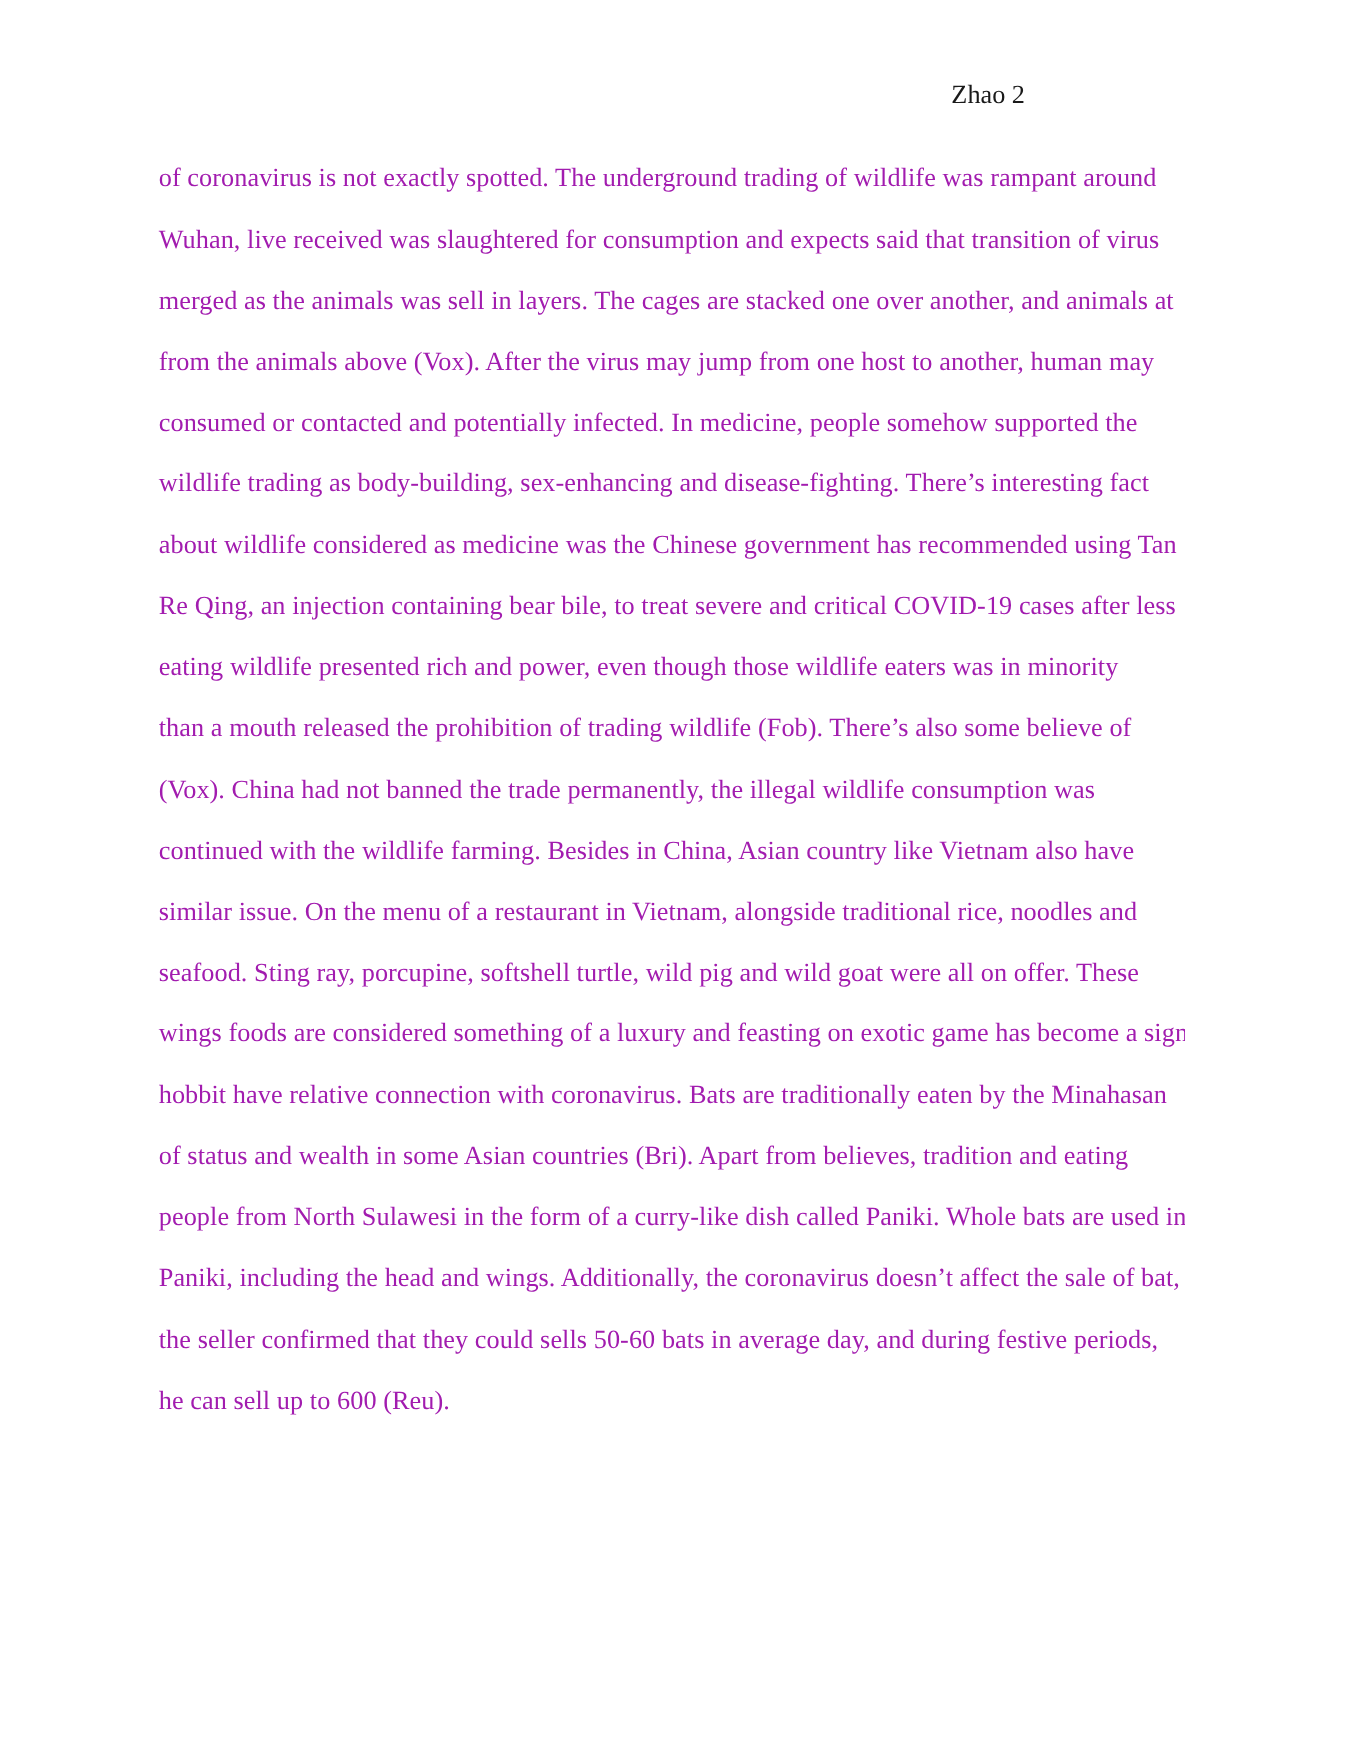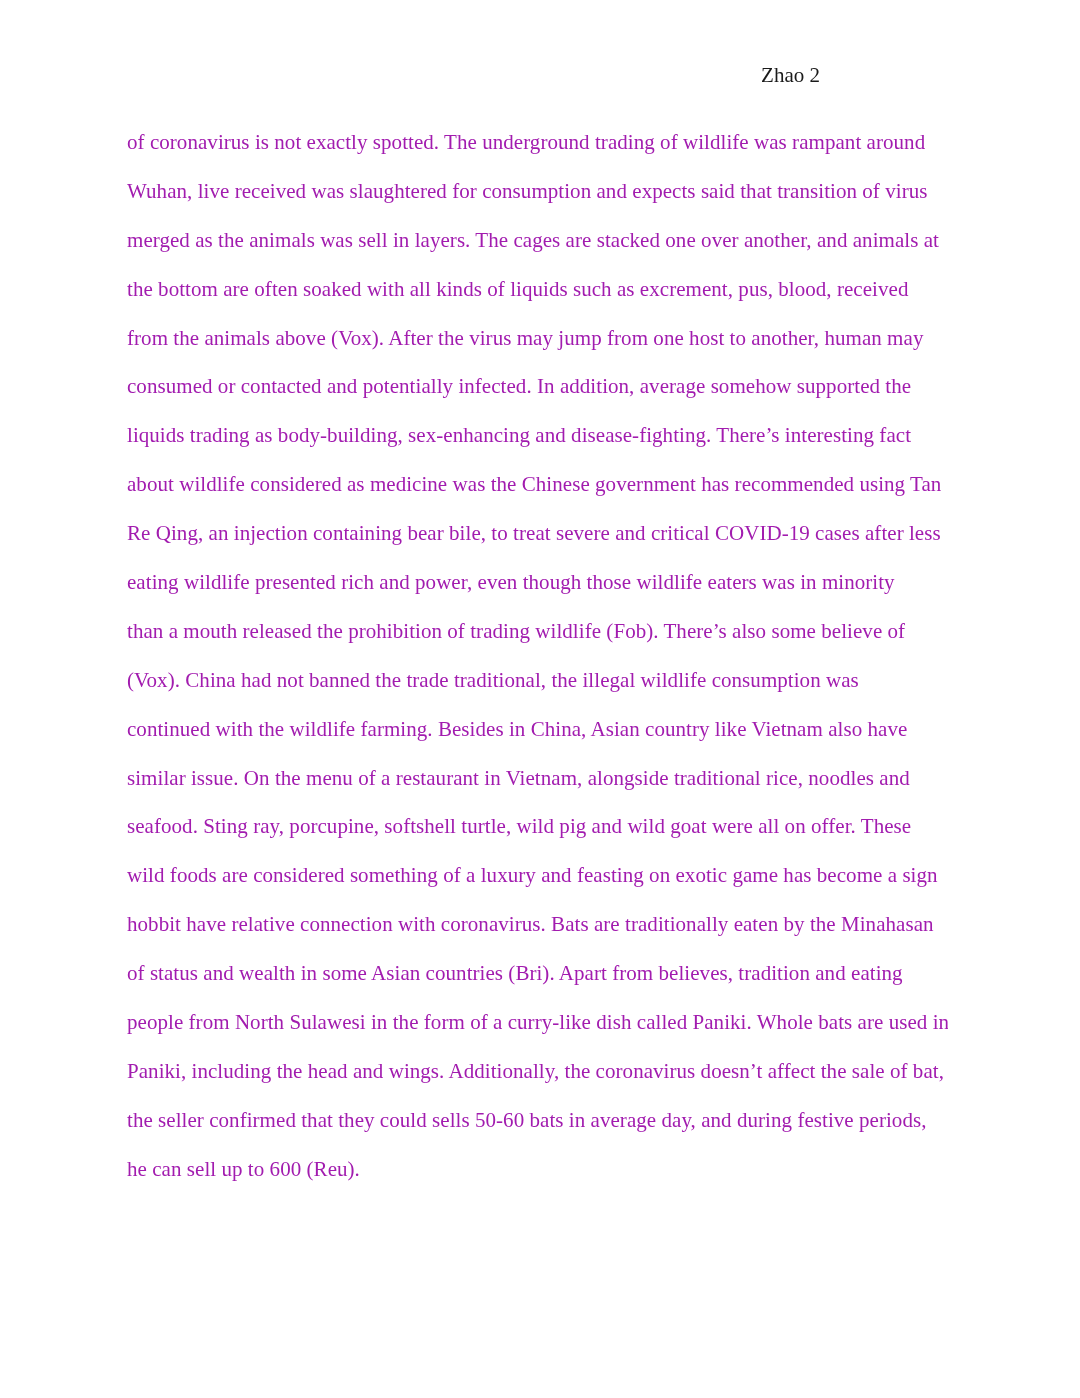--- a/index.html
+++ b/index.html
@@ -43,33 +43,32 @@
 <body>
 
 <div class="page">
 
   <div class="running-head">Zhao 2</div>
 
   <div class="essay-body">
     <div class="essay-line">of coronavirus is not exactly spotted. The underground trading of wildlife was rampant around</div>
     <div class="essay-line">Wuhan, live received was slaughtered for consumption and expects said that transition of virus</div>
     <div class="essay-line">merged as the animals was sell in layers. The cages are stacked one over another, and animals at</div>
-    <div class="essay-line">the bottom are often soaked with all kinds of liquids such as excrement, pus, blood, received</div>
     <div class="essay-line">from the animals above (Vox). After the virus may jump from one host to another, human may</div>
-    <div class="essay-line">consumed or contacted and potentially infected. In addition, average somehow supported the</div>
-    <div class="essay-line">liquids trading as body-building, sex-enhancing and disease-fighting. There’s interesting fact</div>
+    <div class="essay-line">consumed or contacted and potentially infected. In medicine, people somehow supported the</div>
+    <div class="essay-line">wildlife trading as body-building, sex-enhancing and disease-fighting. There’s interesting fact</div>
     <div class="essay-line">about wildlife considered as medicine was the Chinese government has recommended using Tan</div>
     <div class="essay-line">Re Qing, an injection containing bear bile, to treat severe and critical COVID-19 cases after less</div>
     <div class="essay-line">eating wildlife presented rich and power, even though those wildlife eaters was in minority</div>
     <div class="essay-line">than a mouth released the prohibition of trading wildlife (Fob). There’s also some believe of</div>
-    <div class="essay-line">(Vox). China had not banned the trade traditional, the illegal wildlife consumption was</div>
+    <div class="essay-line">(Vox). China had not banned the trade permanently, the illegal wildlife consumption was</div>
     <div class="essay-line">continued with the wildlife farming. Besides in China, Asian country like Vietnam also have</div>
     <div class="essay-line">similar issue. On the menu of a restaurant in Vietnam, alongside traditional rice, noodles and</div>
     <div class="essay-line">seafood. Sting ray, porcupine, softshell turtle, wild pig and wild goat were all on offer. These</div>
-    <div class="essay-line">wild foods are considered something of a luxury and feasting on exotic game has become a sign</div>
+    <div class="essay-line">wings foods are considered something of a luxury and feasting on exotic game has become a sign</div>
     <div class="essay-line">hobbit have relative connection with coronavirus. Bats are traditionally eaten by the Minahasan</div>
     <div class="essay-line">of status and wealth in some Asian countries (Bri). Apart from believes, tradition and eating</div>
     <div class="essay-line">people from North Sulawesi in the form of a curry-like dish called Paniki. Whole bats are used in</div>
     <div class="essay-line">Paniki, including the head and wings. Additionally, the coronavirus doesn’t affect the sale of bat,</div>
     <div class="essay-line">the seller confirmed that they could sells 50-60 bats in average day, and during festive periods,</div>
     <div class="essay-line">he can sell up to 600 (Reu).</div>
   </div>
 
 </div>
 

